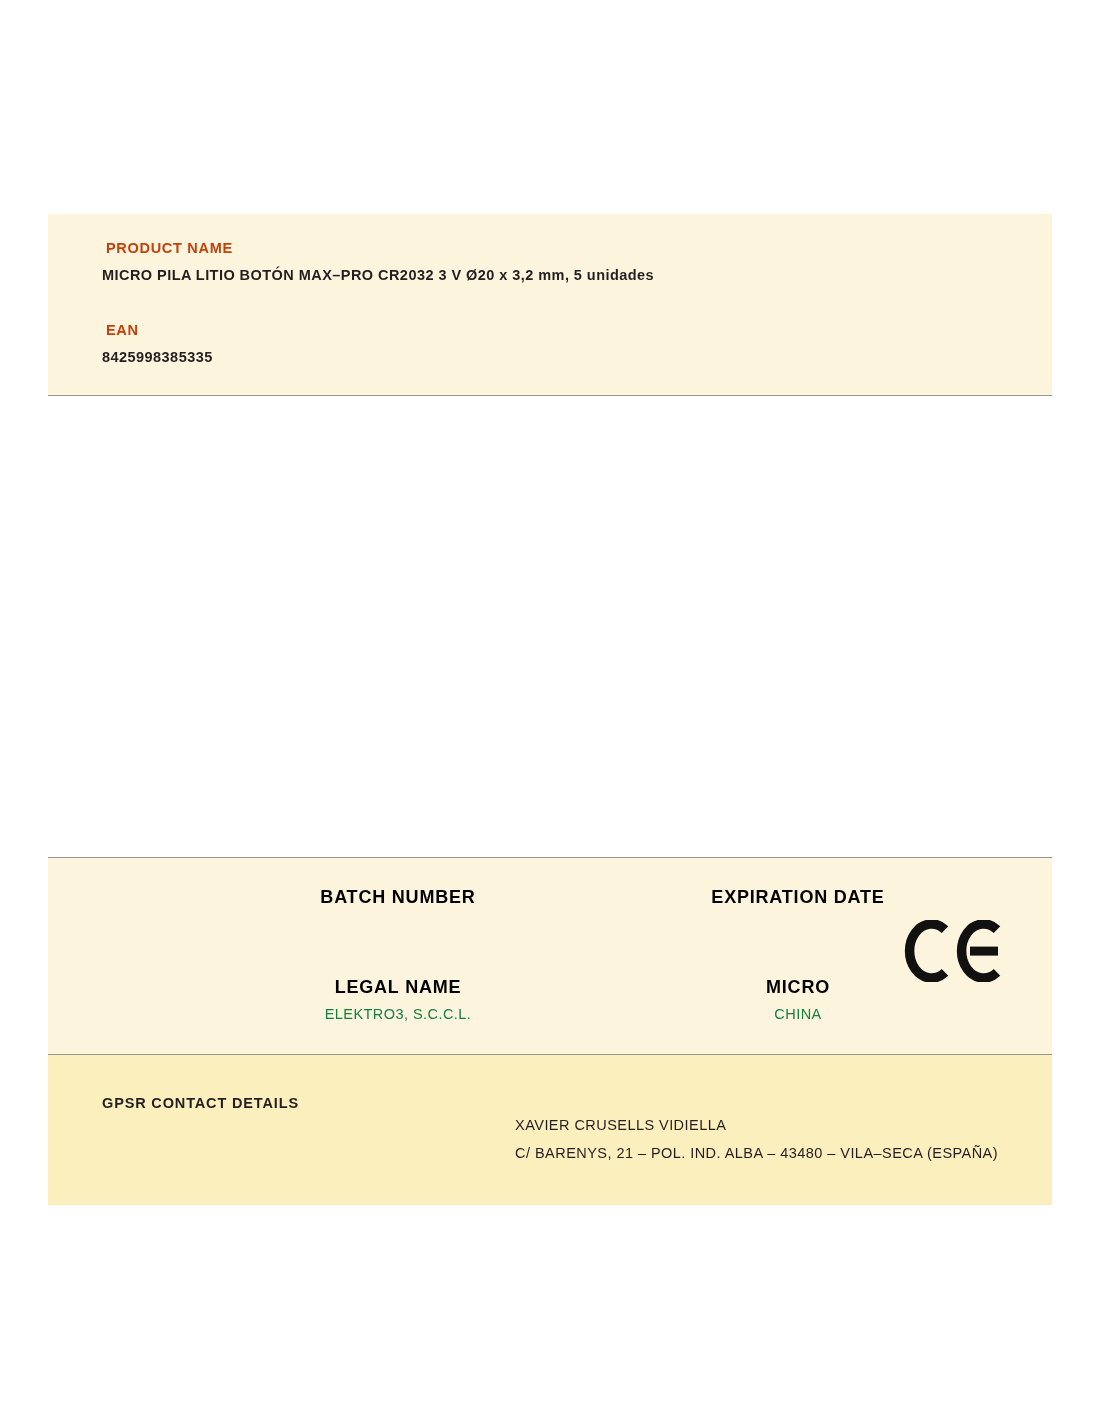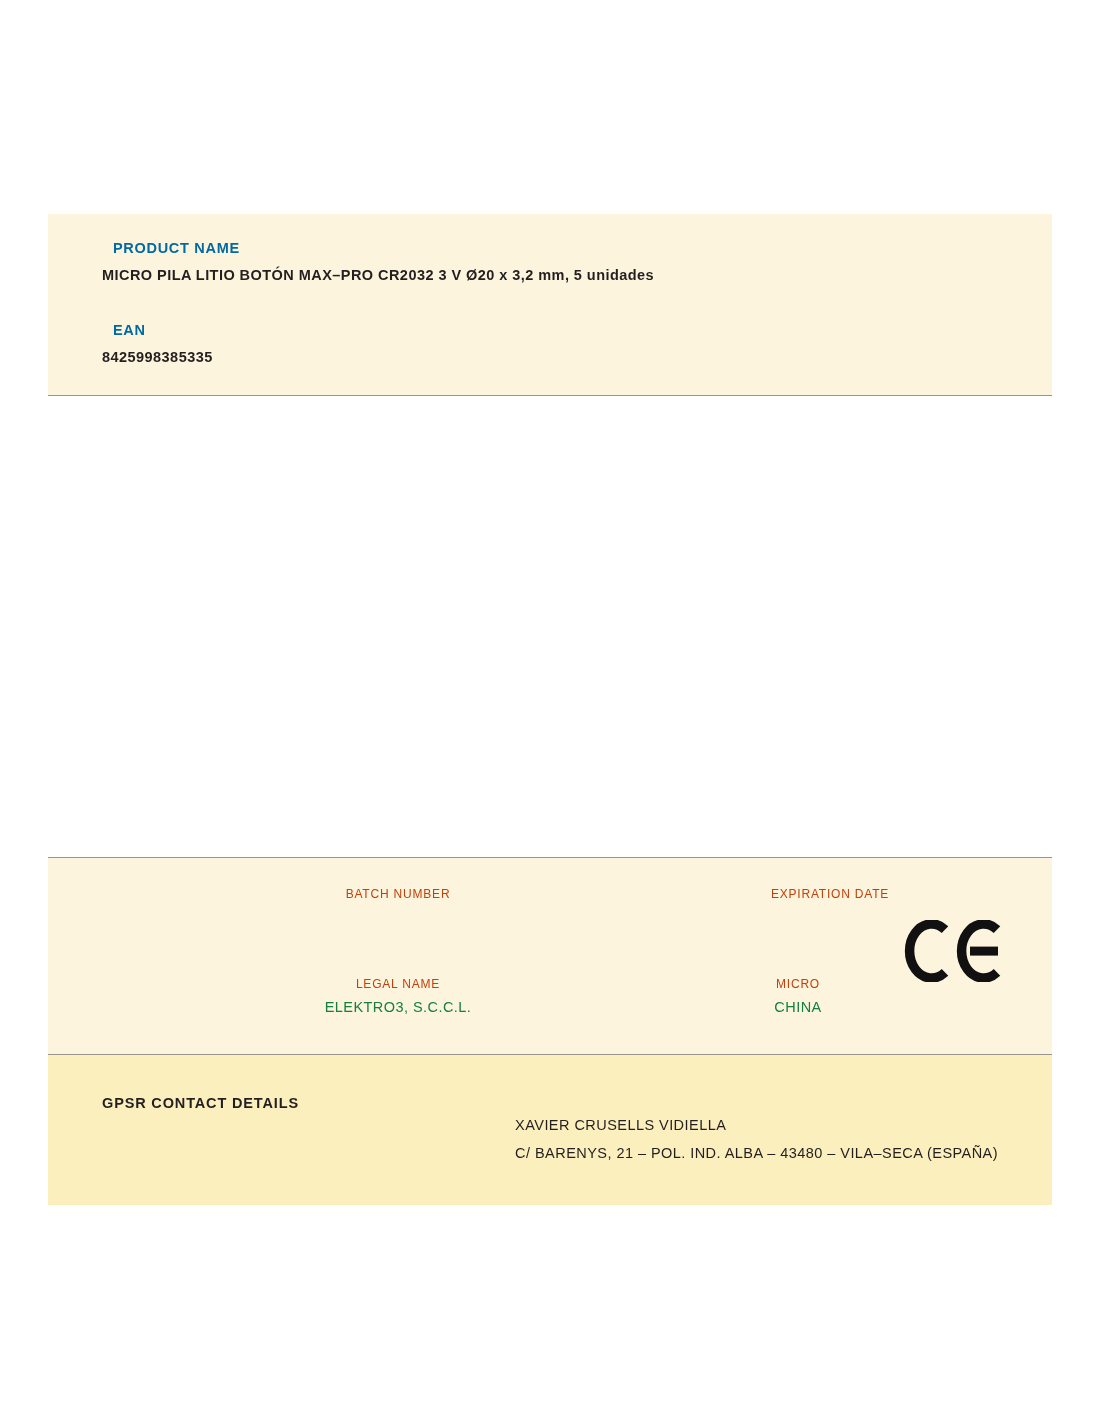--- a/index.html
+++ b/index.html
@@ -31,22 +31,22 @@
     height: 182px;
     background: #fdf4de;
     box-sizing: border-box;
     padding: 26px 54px 0 54px;
     border-bottom: 1px solid #9a968f;
   }
   .field-label {
     font-size: 14.5px;
     font-weight: bold;
     letter-spacing: 0.7px;
-    color: #0369a1;
-    margin: 0 0 11px 11px;
+    color: #c2410c;
+    margin: 0 0 11px 4px;
   }
   .field-value {
     font-size: 14.5px;
     font-weight: bold;
     letter-spacing: 0.45px;
     color: #231f20;
     margin: 0;
   }
   .field-group + .field-group {
     margin-top: 39px;
@@ -79,38 +79,38 @@
     left: 0;
     top: 0;
     width: 100%;
     height: 100%;
   }
   .cell {
     position: absolute;
     text-align: center;
   }
   .cell .c-label {
-    font-size: 12px;
-    font-weight: normal;
+    font-size: 18px;
+    font-weight: bold;
     letter-spacing: 0.8px;
-    color: #c2410c;
+    color: #000000;
     white-space: nowrap;
   }
   .cell .c-value {
     font-size: 14.5px;
     font-weight: normal;
     letter-spacing: 0.45px;
     color: #15803d;
     white-space: nowrap;
     margin-top: 8px;
     min-height: 17px;
   }
 
   .cell-batch  { left: 180px; top: 29px;  width: 340px; }
-  .cell-expiry { left: 612px; top: 29px;  width: 340px; }
+  .cell-expiry { left: 580px; top: 29px;  width: 340px; }
   .cell-legal  { left: 180px; top: 119px; width: 340px; }
   .cell-origin { left: 580px; top: 119px; width: 340px; }
 
   .ce-mark {
     position: absolute;
     right: 50px;
     top: 62px;
     width: 98px;
     height: 62px;
   }

